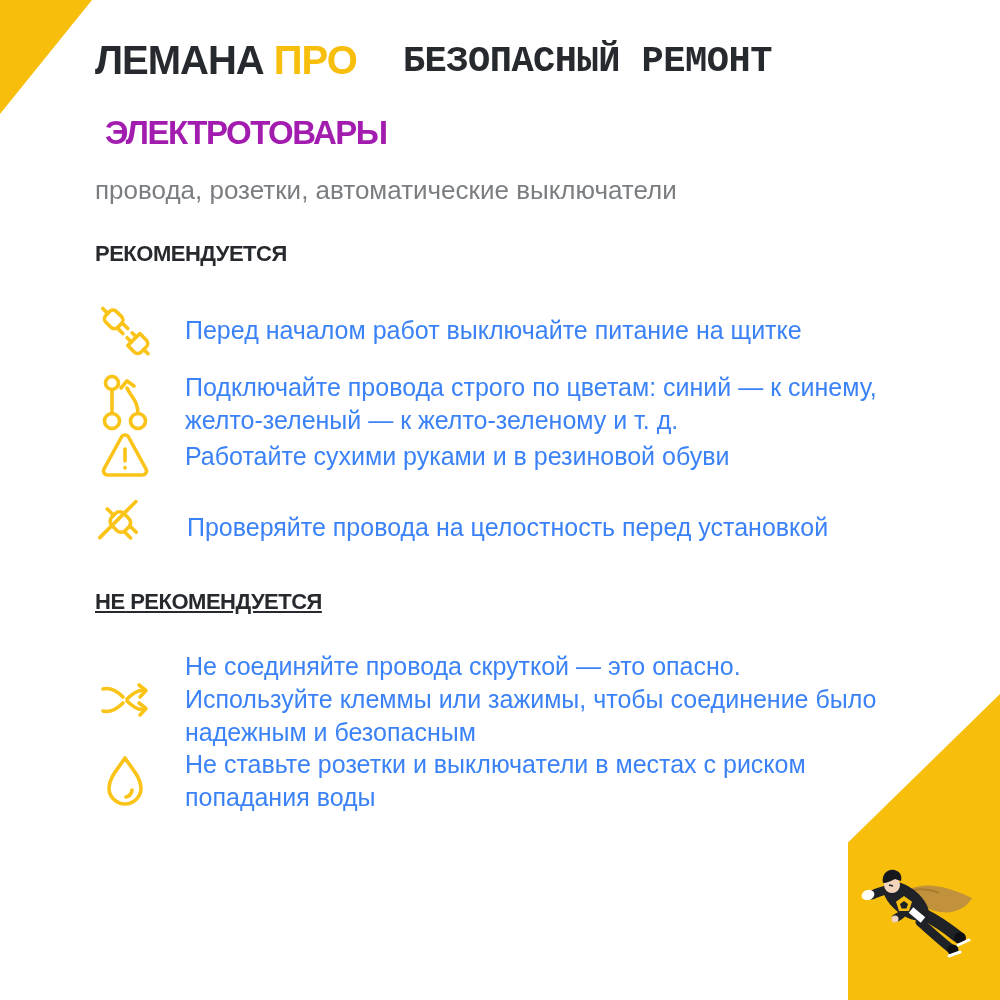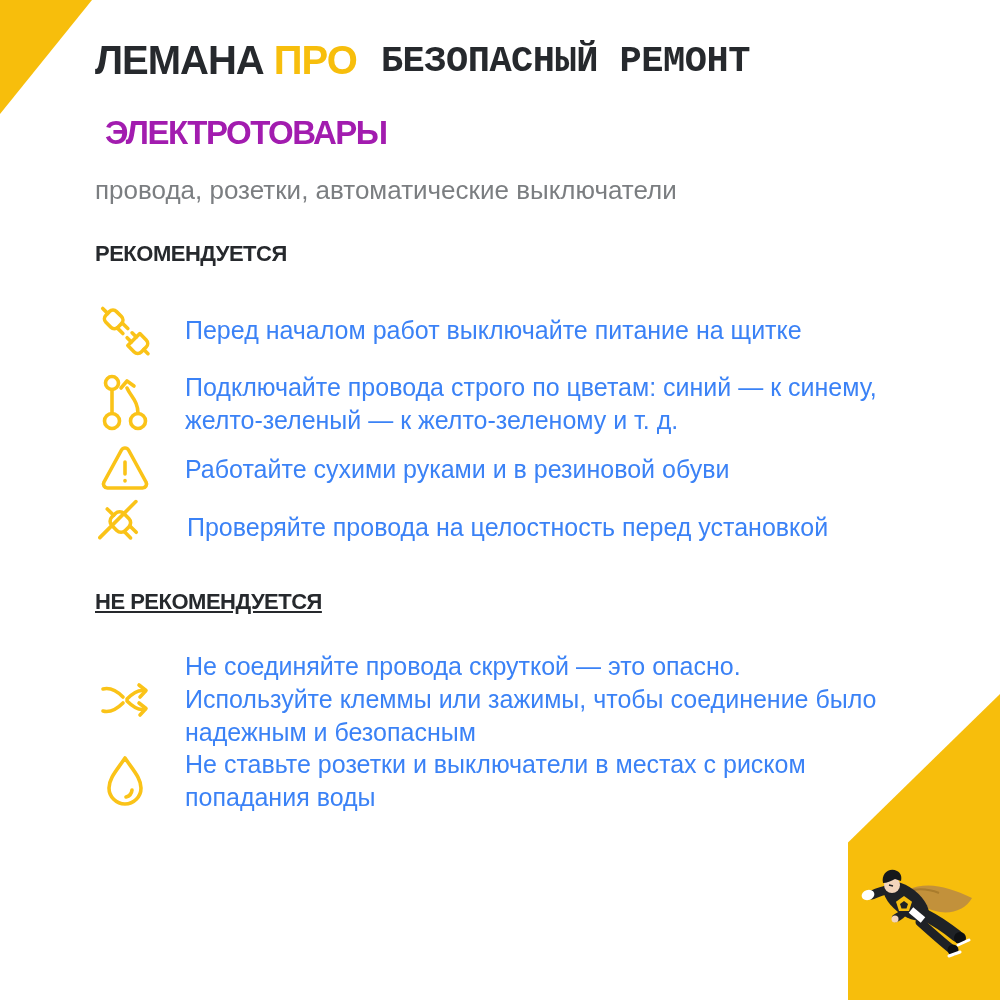--- a/index.html
+++ b/index.html
@@ -7,37 +7,37 @@
     width:1000px;height:1000px;position:relative;overflow:hidden;
     background:#ffffff;
     font-family:"Liberation Sans","DejaVu Sans",sans-serif;
     -webkit-font-smoothing:antialiased;
   }
   .corner{position:absolute;background:#F7BE0C;}
   .corner-tl{left:0;top:0;width:92px;height:114px;
     clip-path:polygon(0 0,100% 0,0 100%);}
   .corner-br{left:848px;top:694px;width:152px;height:306px;
     clip-path:polygon(100% 0,100% 100%,0 100%,0 48.5%);}
-  .header-row{position:absolute;left:95px;top:38px;display:flex;align-items:center;gap:24px;}
+  .header-row{position:absolute;left:95px;top:38px;display:flex;align-items:center;gap:46px;}
   .logo{font-size:40px;font-weight:900;letter-spacing:-1px;color:#26292D;white-space:nowrap;}
   .logo .accent{color:#F7BE0C;}
   .campaign-title{font-size:37px;font-weight:800;letter-spacing:-0.5px;color:#26292D;white-space:nowrap;font-family:Liberation Mono, monospace;}
   .page-title{position:absolute;left:105px;top:114px;font-size:33px;font-weight:800;
     letter-spacing:-1.5px;color:#a21caf;}
   .page-subtitle{position:absolute;left:95px;top:175px;font-size:26px;color:#7B7E81;}
   .section-heading{position:absolute;left:95px;font-size:22px;font-weight:800;
     letter-spacing:-0.5px;color:#26292D;}
   .sh-rec{top:241px;}
   .sh-nrec{top:589px;text-decoration:underline;}
   .row{position:absolute;left:95px;width:830px;display:flex;align-items:center;gap:30px;}
   .row .icon-box{flex:0 0 60px;display:flex;justify-content:center;align-items:center;}
   .row .item-text{font-size:25px;line-height:33px;color:#3b82f6;white-space:pre-line;max-width:752px;}
   .r1{top:295px;min-height:70px;}
   .r2{top:362px;min-height:84px;}
-  .r3{top:438px;min-height:62px;}
+  .r3{top:425px;min-height:62px;}
   .r4{top:494px;min-height:66px;}
   .r5{top:650px;min-height:99px;}
   .r6{top:744px;min-height:74px;}
   .icon-stroke{stroke:#FAC318;fill:none;stroke-width:3.6;stroke-linecap:round;stroke-linejoin:round;}
   .mascot{position:absolute;left:845px;top:855px;width:132px;height:132px;}
 </style>
 </head>
 <body>
 
 <div class="corner corner-tl"></div>

